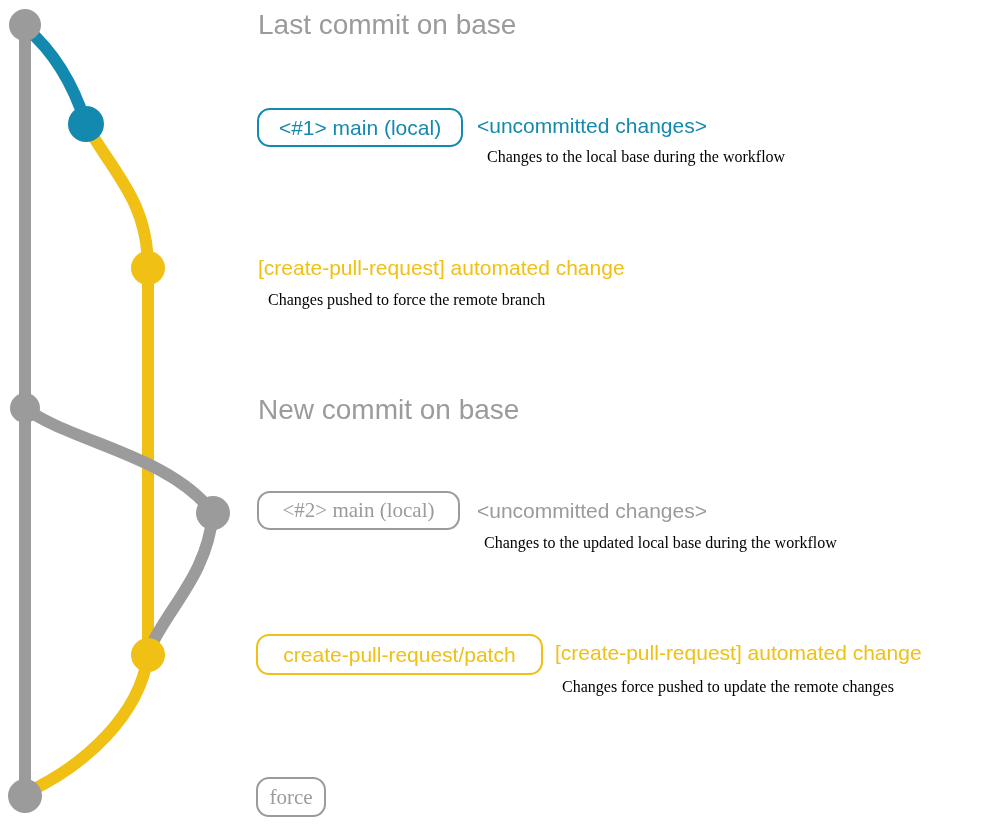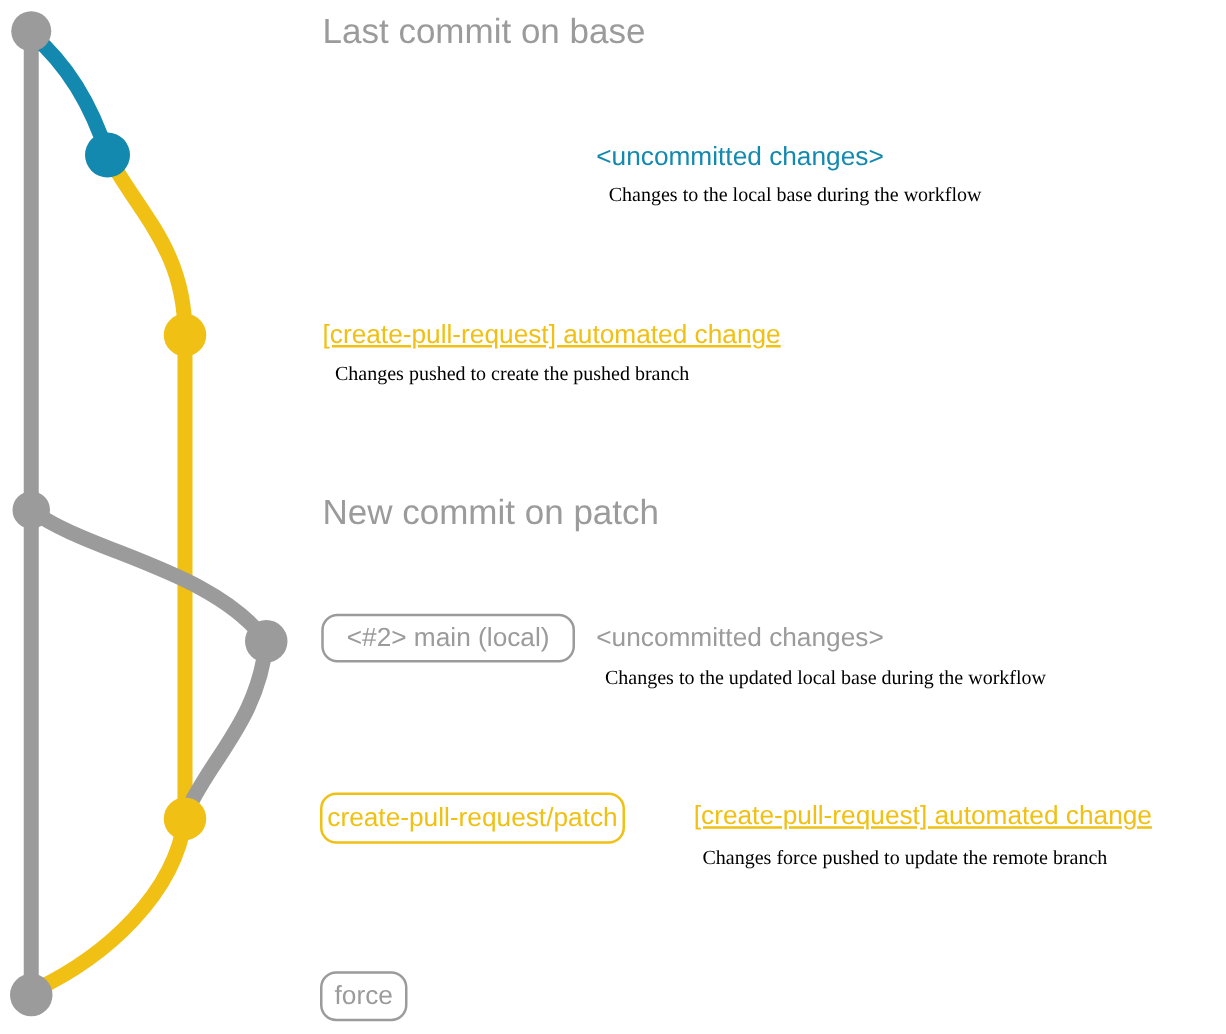--- a/index.html
+++ b/index.html
@@ -18,21 +18,21 @@
   .row-label {
     font-size: 28px;
     color: var(--gray);
     white-space: nowrap;
   }
   .heading {
     font-size: 21px;
     white-space: nowrap;
   }
   .heading.blue   { color: var(--blue); }
-  .heading.yellow { color: var(--yellow); text-decoration: underline; }
+  .heading.yellow { color: var(--yellow); }
   .heading.gray   { color: var(--gray); }
 
   .desc {
     font-family: "Liberation Serif", serif;
     font-size: 16px;
     color: var(--ink);
     white-space: nowrap;
   }
 
   .tag-box {
@@ -41,21 +41,21 @@
     align-items:center;
     justify-content:center;
     border: 2px solid;
     border-radius: 13px;
     box-sizing: border-box;
     font-size: 21px;
     white-space: nowrap;
     background:#ffffff;
   }
   .tag-box.blue   { border-color: var(--blue);   color: var(--blue); }
-  .tag-box.gray   { border-color: var(--gray);   color: var(--gray); }
+  .tag-box.gray   { border-color: var(--gray);   color: var(--gray); font-family: Liberation Serif, serif; }
   .tag-box.yellow { border-color: var(--yellow); color: var(--yellow); }
 </style>
 </head>
 <body>
 
 <div id="canvas">
 
   <svg id="graph-svg" width="981" height="827" viewBox="0 0 981 827">
       <path d="M 25,25 L 25,796" fill="none" stroke="#9b9b9b" stroke-width="12" stroke-linecap="round"></path>
       <path d="M 26,28 C 52,50 72,80 86,124" fill="none" stroke="#1489af" stroke-width="12" stroke-linecap="round"></path>
@@ -68,31 +68,32 @@
       <circle cx="86" cy="124" r="18" fill="#1489af"></circle>
       <circle cx="148" cy="268" r="17" fill="#f0c014"></circle>
       <circle cx="25" cy="408" r="15" fill="#9b9b9b"></circle>
       <circle cx="213" cy="513" r="17" fill="#9b9b9b"></circle>
       <circle cx="148" cy="655" r="17" fill="#f0c014"></circle>
       <circle cx="25" cy="796" r="17" fill="#9b9b9b"></circle>
     </svg>
 
   <div class="abs row-label" style="left:258px; top:12px; height:26px;">Last commit on base</div>
 
+  <div class="tag-box blue" style="left:257px; top:108px; width:206px; height:39px;">&lt;#1&gt; main (local)</div>
   <div class="abs heading blue" style="left:477px; top:113px; height:26px;">&lt;uncommitted changes&gt;</div>
   <div class="abs desc" style="left:487px; top:145px; height:24px;">Changes to the local base during the workflow</div>
 
   <div class="abs heading yellow" style="left:258px; top:255px; height:26px;">[create-pull-request] automated change</div>
-  <div class="abs desc" style="left:268px; top:288px; height:24px;">Changes pushed to create the pushed branch</div>
+  <div class="abs desc" style="left:268px; top:288px; height:24px;">Changes pushed to force the remote branch</div>
 
-  <div class="abs row-label" style="left:258px; top:397px; height:26px;">New commit on patch</div>
+  <div class="abs row-label" style="left:258px; top:397px; height:26px;">New commit on base</div>
 
   <div class="tag-box gray" style="left:257px; top:491px; width:203px; height:39px;">&lt;#2&gt; main (local)</div>
   <div class="abs heading gray" style="left:477px; top:498px; height:26px;">&lt;uncommitted changes&gt;</div>
   <div class="abs desc" style="left:484px; top:531px; height:24px;">Changes to the updated local base during the workflow</div>
 
-  <div class="tag-box yellow" style="left:256px; top:634px; width:244px; height:41px;">create-pull-request/patch</div>
+  <div class="tag-box yellow" style="left:256px; top:634px; width:287px; height:41px;">create-pull-request/patch</div>
   <div class="abs heading yellow" style="left:555px; top:640px; height:26px;">[create-pull-request] automated change</div>
-  <div class="abs desc" style="left:562px; top:675px; height:24px;">Changes force pushed to update the remote branch</div>
+  <div class="abs desc" style="left:562px; top:675px; height:24px;">Changes force pushed to update the remote changes</div>
 
   <div class="tag-box gray" style="left:256px; top:777px; width:70px; height:40px;">force</div>
 
 </div>
 
 </body></html>

